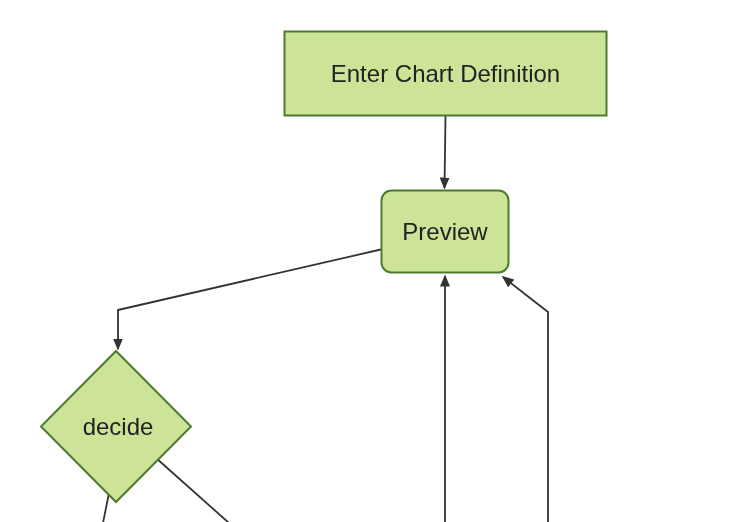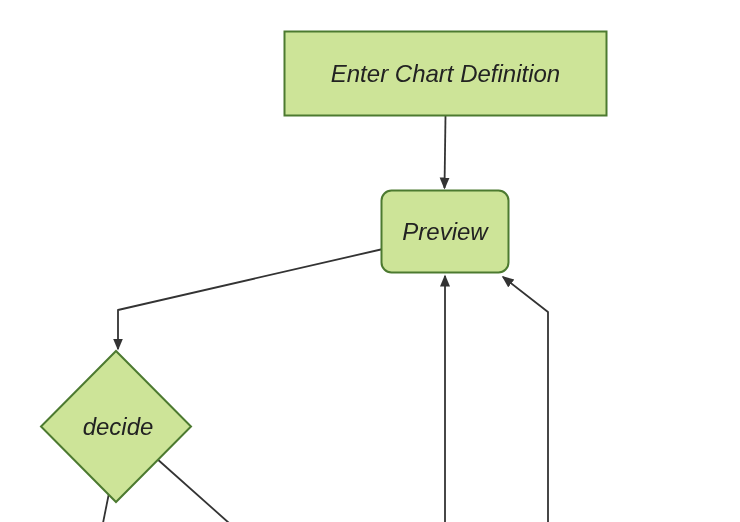--- a/index.html
+++ b/index.html
@@ -8,21 +8,20 @@
     width: 740px;
     height: 522px;
     background: var(--background, #ffffff);
     overflow: hidden;
     font-family: "Liberation Sans", sans-serif;
   }
   .canvas-wrap {
     position: relative;
     width: 740px;
     height: 382px;
-    font-style: italic;
   }
   svg { display: block; }
   .edge-line {
     fill: none;
     stroke: var(--edge_line, #333333);
     stroke-width: 1.8;
     stroke-linejoin: round;
   }
   .arrowhead-shape {
     fill: var(--arrowhead, #333333);

